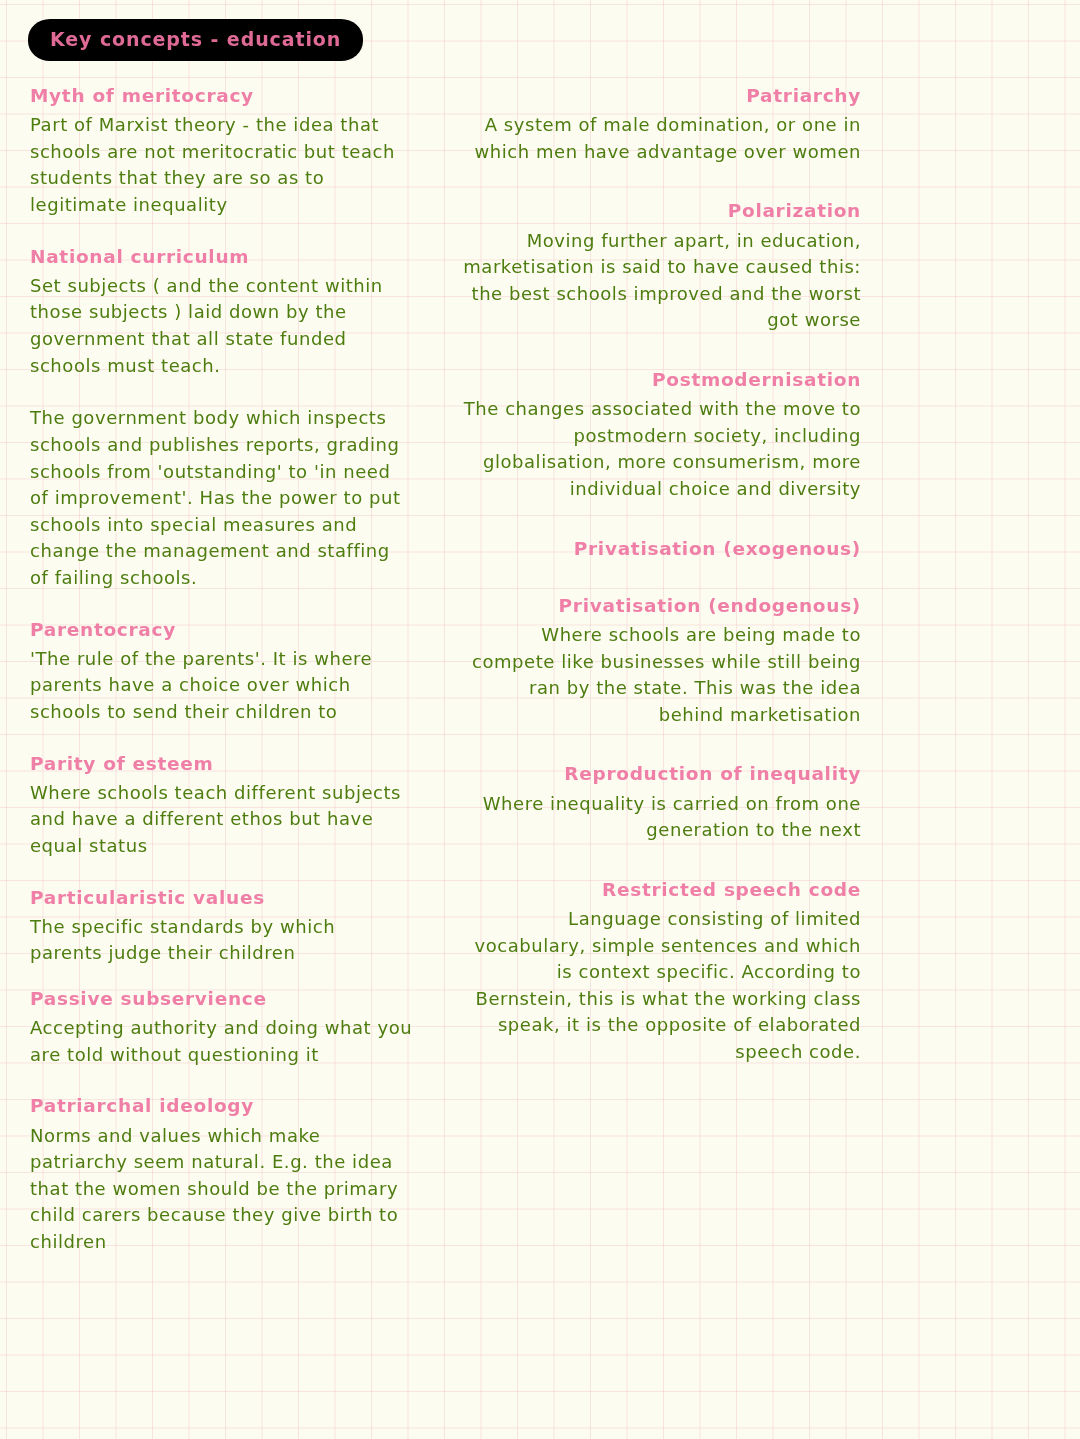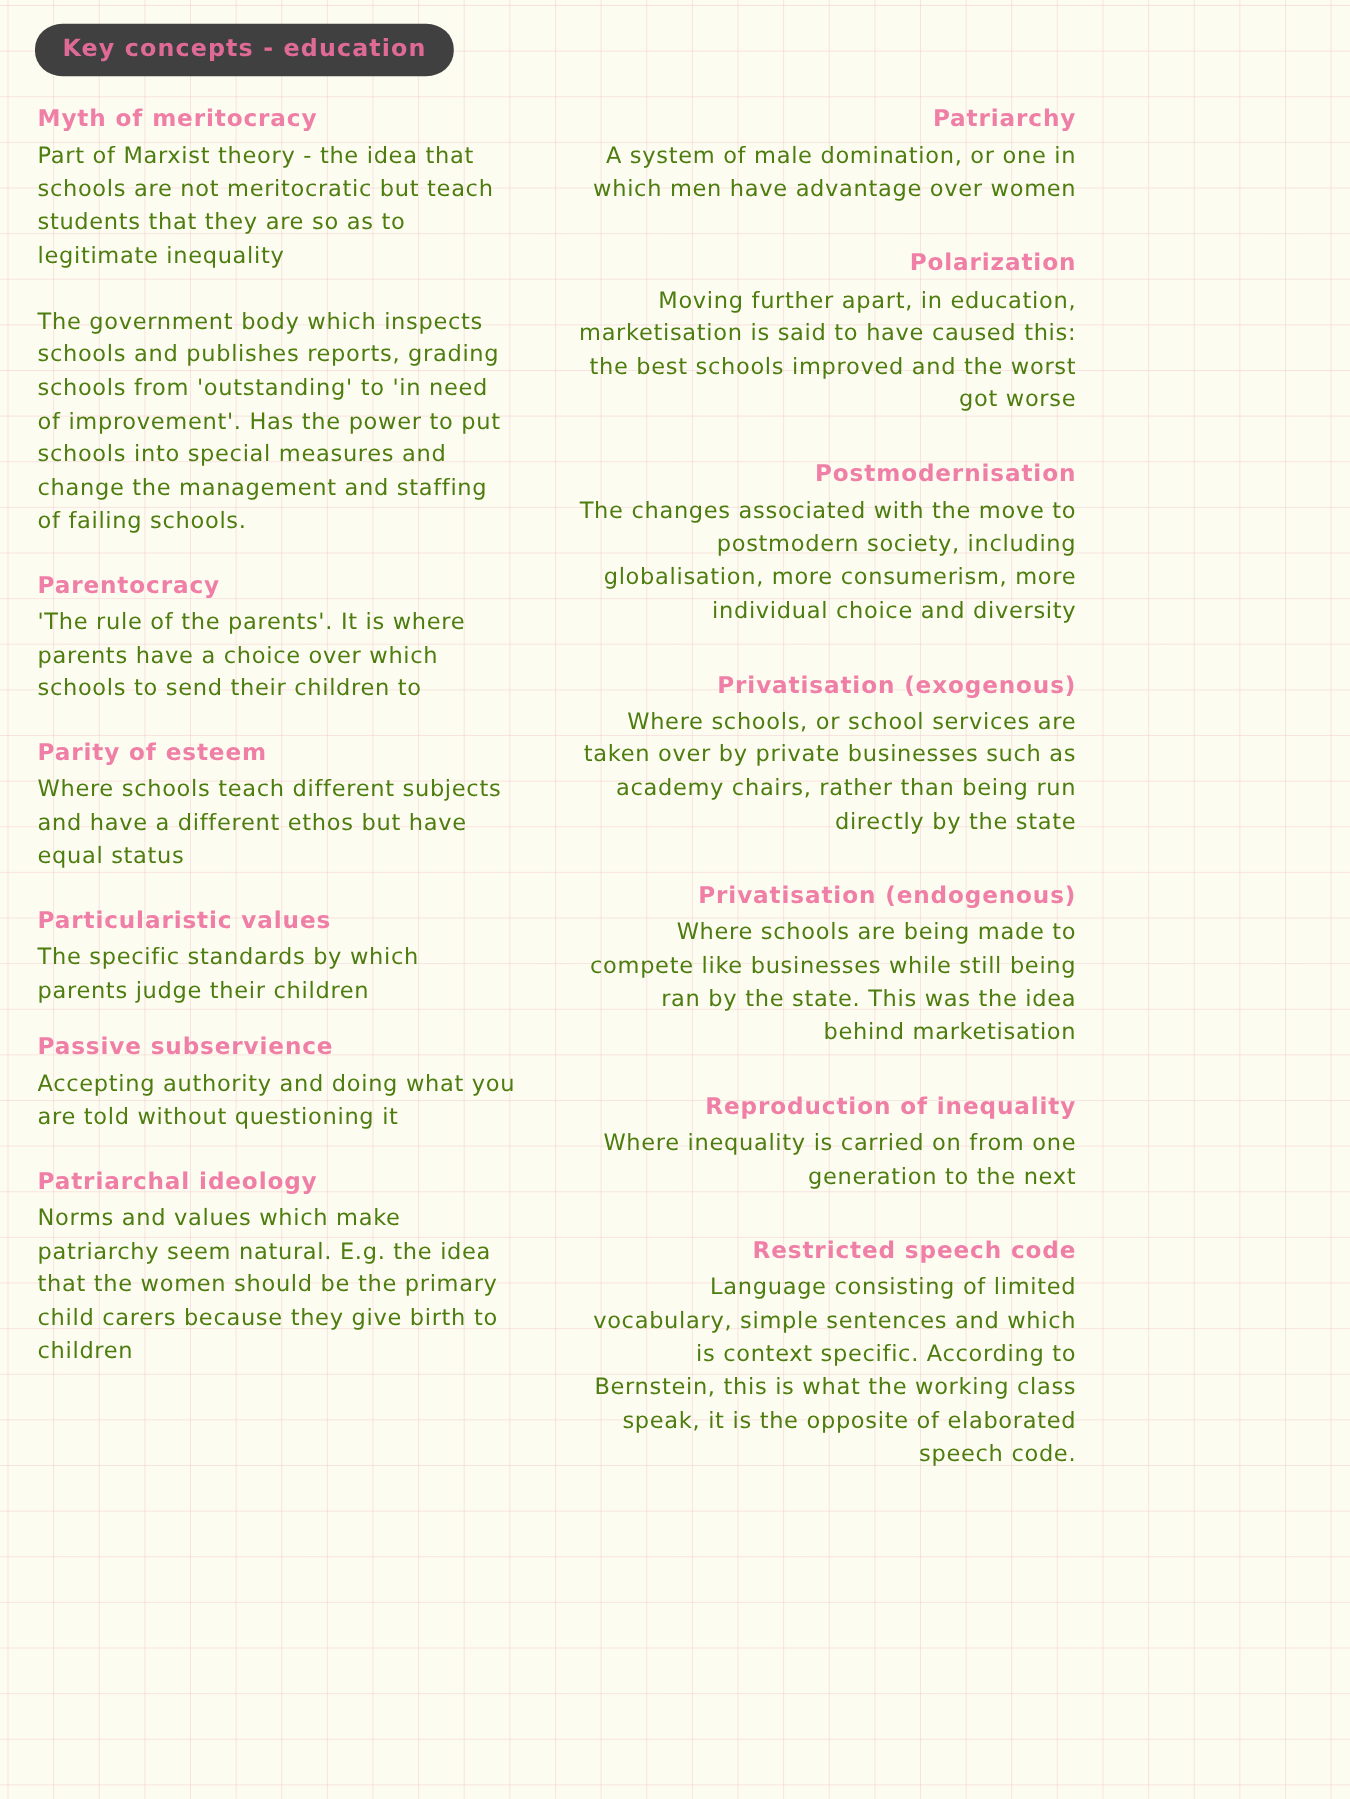--- a/index.html
+++ b/index.html
@@ -34,21 +34,21 @@
     box-sizing: border-box;
     padding: 0;
   }
   .title-wrap {
     position: absolute;
     left: 28px;
     top: 19px;
   }
   .title-pill {
     display: inline-block;
-    background: #404040;
+    background: #000000;
     color: #e06a96;
     font-size: 19px;
     letter-spacing: 0.9px;
     padding: 9px 22px 11px 22px;
     border-radius: 22px / 20px;
     font-family: "DejaVu Sans", sans-serif;
     font-weight: 600;
   }
   .columns {
     position: absolute;
@@ -98,20 +98,24 @@
 
   <div class="columns">
 
     <div class="col left">
 
       <div class="entry">
         <div class="term">Myth of meritocracy</div>
         <div class="def">Part of Marxist theory - the idea that schools are not meritocratic but teach students that they are so as to legitimate inequality</div>
       </div>
 
+      <div class="entry">
+        <div class="term">National curriculum</div>
+        <div class="def">Set subjects ( and the content within those subjects ) laid down by the government that all state funded schools must teach.</div>
+      </div>
 
       <div class="entry">
         <div class="def">The government body which inspects schools and publishes reports, grading schools from 'outstanding' to 'in need of improvement'. Has the power to put schools into special measures and change the management and staffing of failing schools.</div>
       </div>
 
       <div class="entry">
         <div class="term">Parentocracy</div>
         <div class="def">'The rule of the parents'. It is where parents have a choice over which schools to send their children to</div>
       </div>
 
@@ -149,21 +153,20 @@
         <div class="def">Moving further apart, in education, marketisation is said to have caused this: the best schools improved and the worst got worse</div>
       </div>
 
       <div class="entry loose">
         <div class="term">Postmodernisation</div>
         <div class="def">The changes associated with the move to postmodern society, including globalisation, more consumerism, more individual choice and diversity</div>
       </div>
 
       <div class="entry loose">
         <div class="term">Privatisation (exogenous)</div>
-        <div class="def">Where schools, or school services are taken over by private businesses such as academy chairs, rather than being run directly by the state</div>
       </div>
 
       <div class="entry loose">
         <div class="term">Privatisation (endogenous)</div>
         <div class="def">Where schools are being made to compete like businesses while still being ran by the state. This was the idea behind marketisation</div>
       </div>
 
       <div class="entry loose">
         <div class="term">Reproduction of inequality</div>
         <div class="def">Where inequality is carried on from one generation to the next</div>

